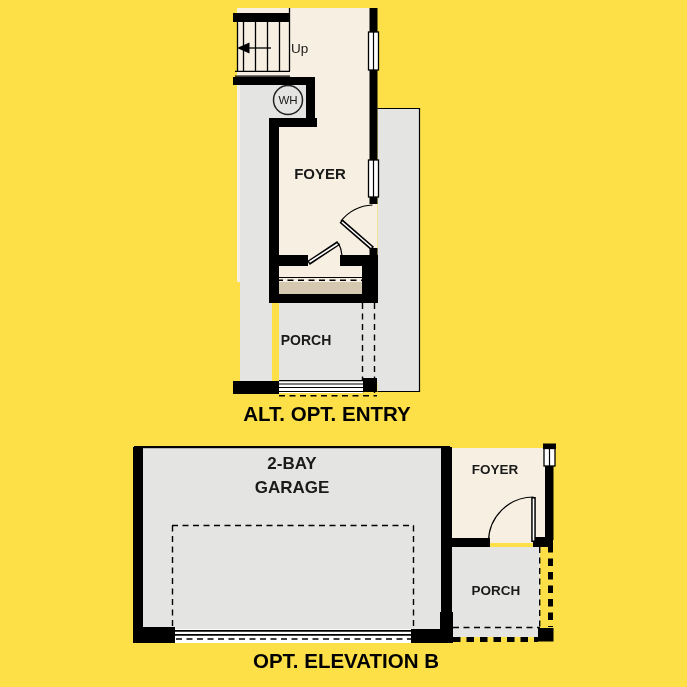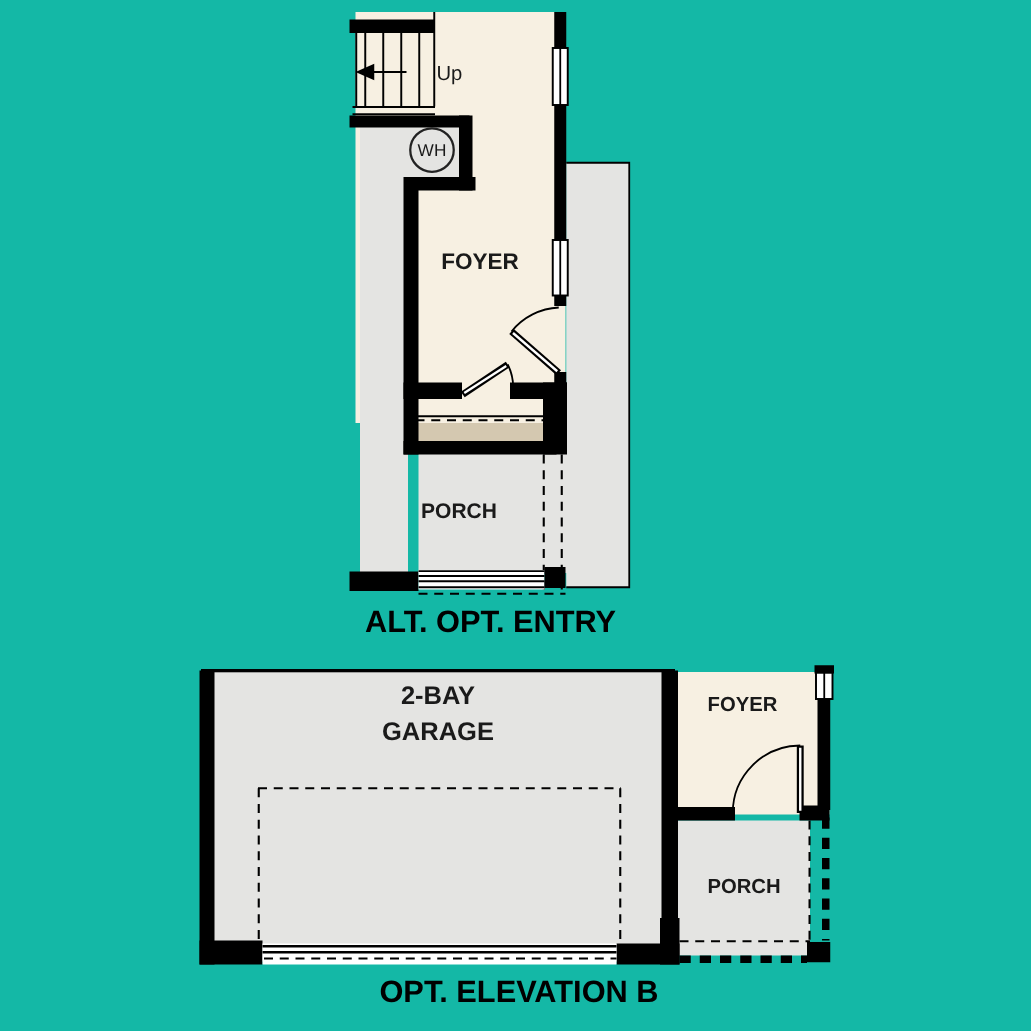--- a/index.html
+++ b/index.html
@@ -1,16 +1,16 @@
 <!DOCTYPE html>
 <html><head>
 <meta charset="utf-8">
 <style>
   html,body{margin:0;padding:0;background:#ffffff;}
-  #stage{position:relative;width:687px;height:687px;background:#14b8a6;overflow:hidden;
+  #stage{position:relative;width:687px;height:687px;background:#fde047;overflow:hidden;
          font-family:"Liberation Sans",sans-serif;}
   svg{position:absolute;left:0;top:0;}
   .wall{fill:#000000;stroke:none;}
   .thinline{stroke:#000000;stroke-width:1.2;fill:none;}
   .stairline{stroke:#000000;stroke-width:1.3;fill:none;}
   .dash{stroke:#000000;stroke-width:1.4;fill:none;stroke-dasharray:6 4.5;}
   .dashthick{stroke:#000000;stroke-width:5;fill:none;stroke-dasharray:7.5 6;}
   .winframe{fill:#ffffff;stroke:#000000;stroke-width:1.3;}
   .doorleaf{stroke:#000000;stroke-width:4.6;fill:none;}
   .doorleafcore{stroke:#ffffff;stroke-width:1.6;fill:none;}

